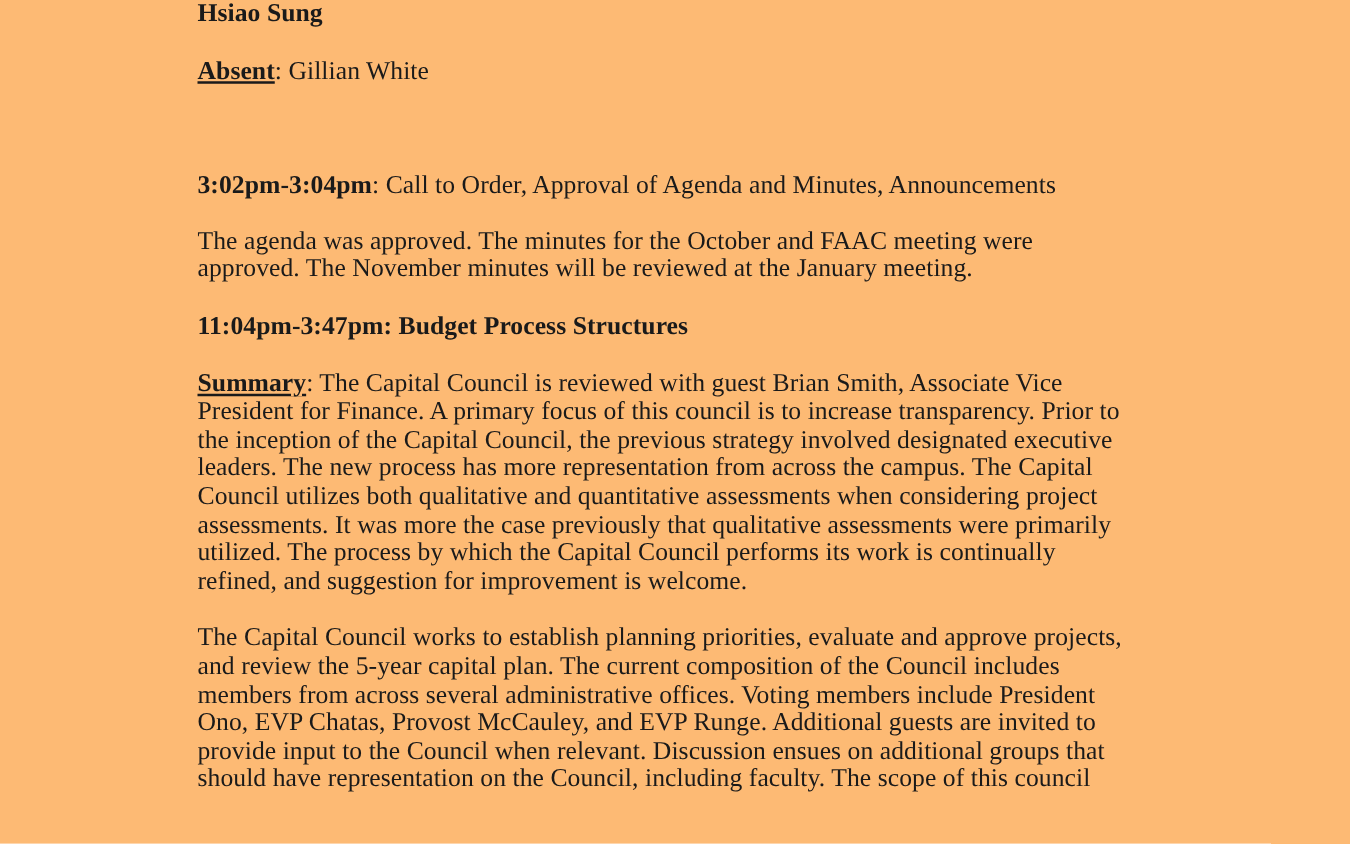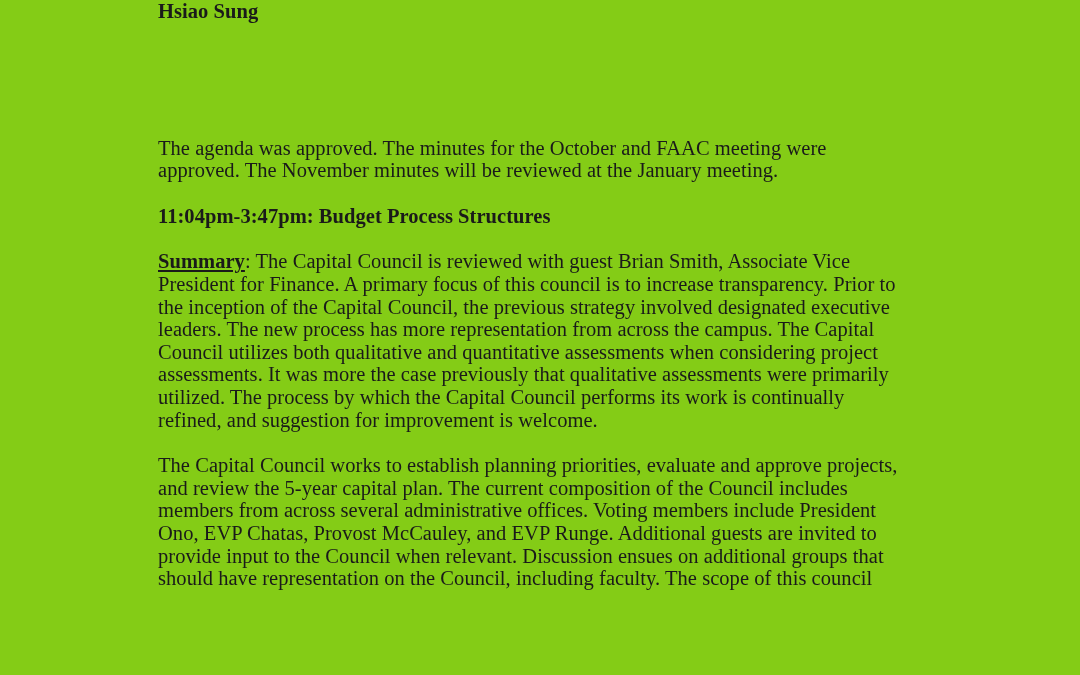--- a/index.html
+++ b/index.html
@@ -11,21 +11,21 @@
     width: 1080px;
     height: 675px;
     overflow: hidden;
     font-family: "Liberation Serif", serif;
     color: #000000;
   }
   .page {
     position: relative;
     width: 1080px;
     height: 675px;
-    background: #84cc16;
+    background: #fdba74;
     box-sizing: border-box;
     padding: 0 168px 0 158px;
   }
   .doc-body {
     padding-top: 0;
   }
   p.para {
     margin: 0 0 0 0;
     font-size: 20.5px;
     line-height: 22.6px;
@@ -58,29 +58,35 @@
 
 <div class="page">
   <div class="doc-body">
 
     <p class="para first-line">
       <span class="b">Hsiao Sung</span>
     </p>
 
     <div class="spacer"></div>
 
+    <p class="para">
+      <span class="u">Absent</span><span>: Gillian White</span>
+    </p>
 
     <div class="spacer"></div>
 
 
     <div class="spacer"></div>
 
 
     <div class="spacer"></div>
 
+    <p class="para">
+      <span class="b">3:02pm-3:04pm</span><span>: Call to Order, Approval of Agenda and Minutes, Announcements</span>
+    </p>
 
     <div class="spacer-sm"></div>
 
     <p class="para">The agenda was approved. The minutes for the October and FAAC meeting were approved. The November minutes will be reviewed at the January meeting.</p>
 
     <div class="spacer"></div>
 
     <p class="para">
       <span class="b">11:04pm-3:47pm: Budget Process Structures</span>
     </p>

